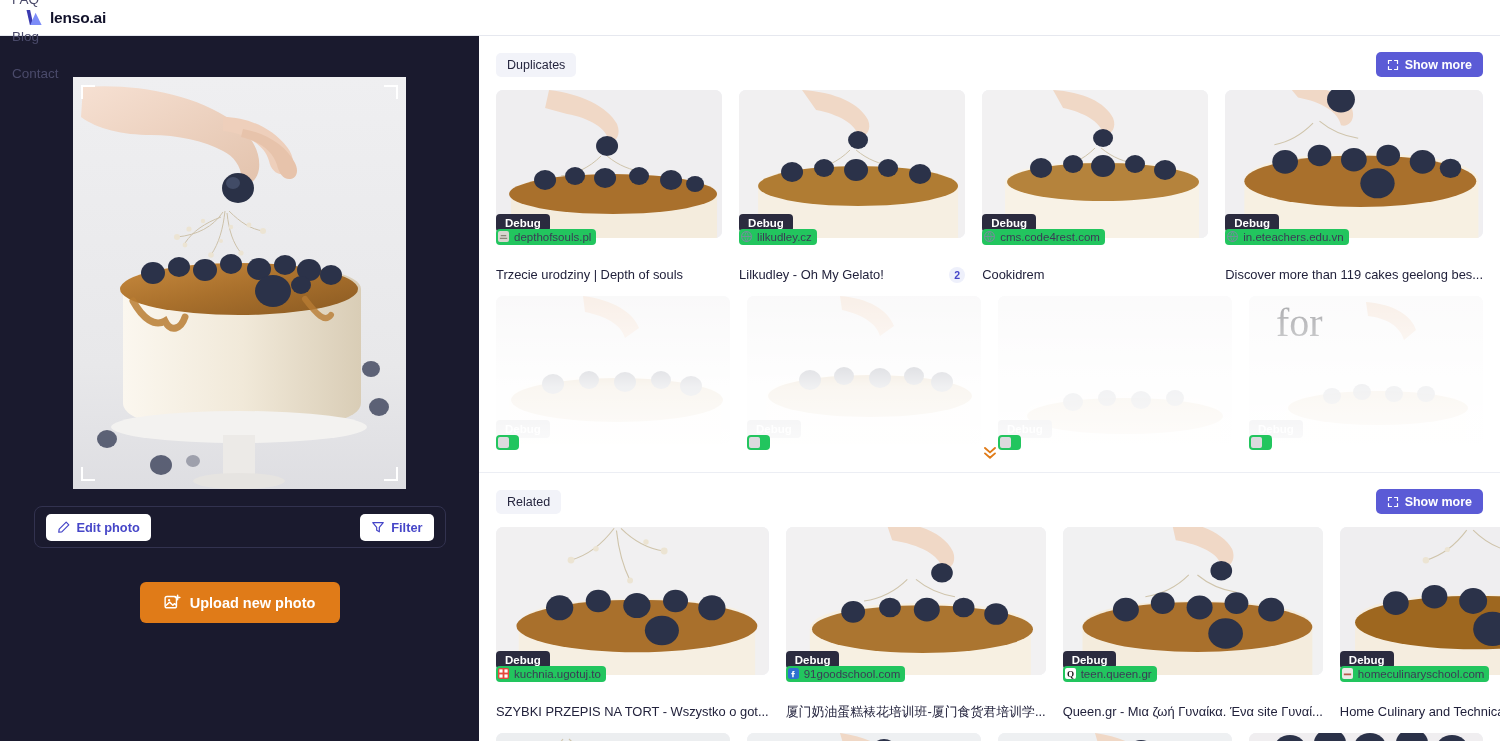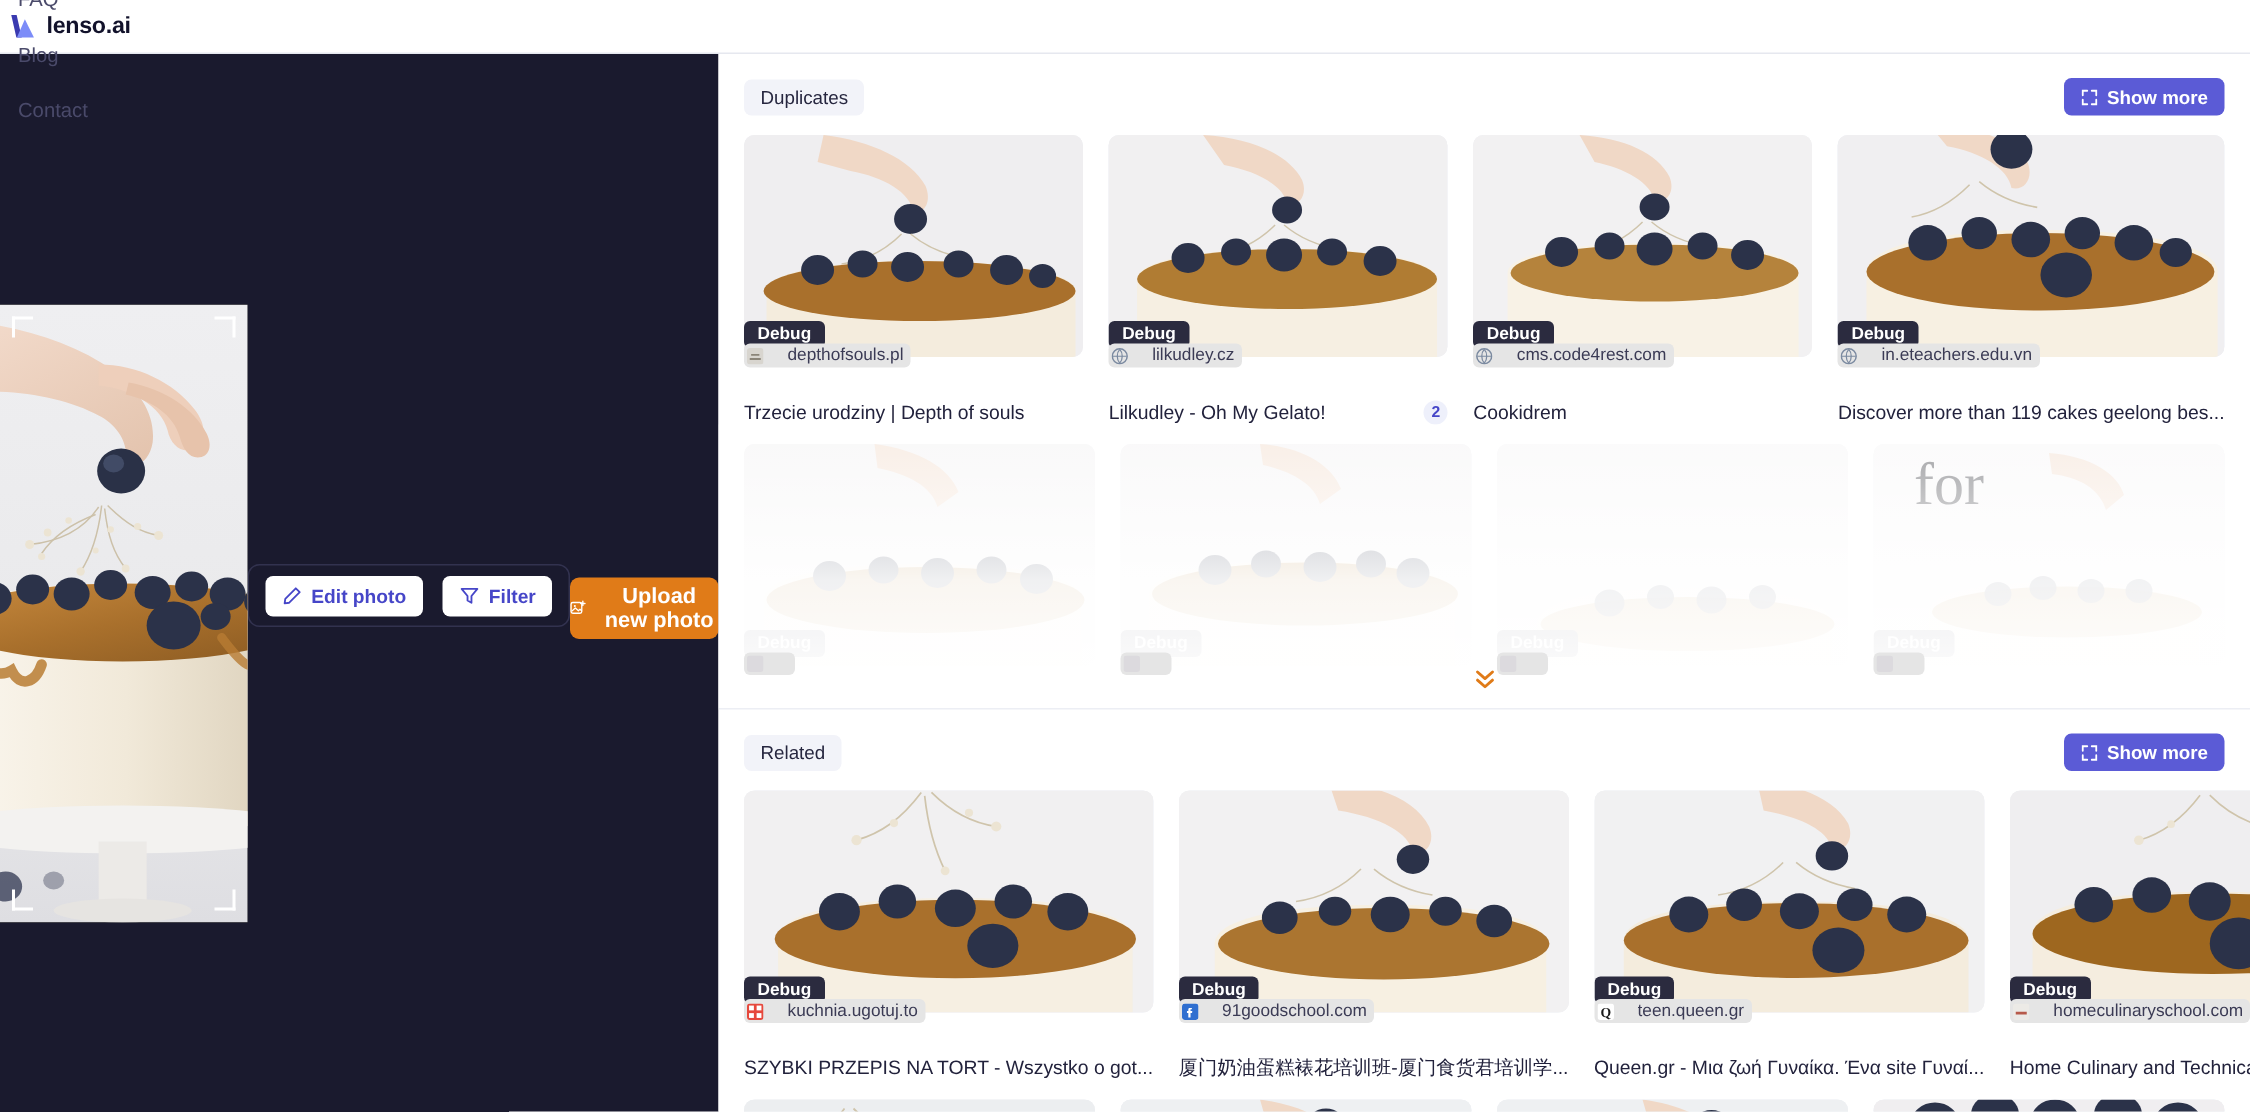--- a/index.html
+++ b/index.html
@@ -12,21 +12,21 @@
 
   
   .header {
     position: absolute; top: 0; left: 0;
     width: 1500px; height: 36px;
     background: #ffffff;
     border-bottom: 1px solid #e6e8ef;
     display: flex; align-items: center;
     z-index: 40;
   }
-  .brand { display: flex; align-items: center; gap: 7px; padding-left: 5px; }
+  .brand { display: flex; align-items: center; gap: 7px; padding-left: 24px; }
   .brand-mark { width: 19px; height: 17px; display: block; }
   .brand-text { font-size: 15.5px; font-weight: 700; color: #12122b; letter-spacing: -0.2px; }
 
   .nav {
     position: absolute; left: 12px; right: 0;
     display: flex; justify-content: center; gap: 22px; flex-direction: column;
   }
   .nav a {
     font-size: 13.5px; color: #4a4a6a; text-decoration: none; font-weight: 400;
   }
@@ -57,21 +57,21 @@
     background: #5b5bd6; color: #fff;
     font-size: 12.5px; font-weight: 700; cursor: pointer;
     font-family: "Liberation Sans", sans-serif;
   }
 
   
   .sidebar {
     position: absolute; top: 36px; left: 0;
     width: 479px; height: 705px;
     background: #1a1a2e;
-    display: flex; flex-direction: row; align-items: center;
+    display: flex; flex-direction: column; align-items: center;
   }
   .photo-frame {
     position: relative;
     margin-top: 41px;
     width: 333px; height: 412px;
     background: #000;
   }
   .photo-img { width: 100%; height: 100%; display: block; }
   .crop-c { position: absolute; width: 14px; height: 14px; border-color: #fff; }
   .crop-tl { top: 8px; left: 8px; border-top: 2px solid #fff; border-left: 2px solid #fff; }
@@ -139,23 +139,23 @@
     background: #eceef3;
   }
   .card-img { width: 100%; height: 100%; display: block; }
   .debug-badge {
     position: absolute; left: 0px; bottom: 6px;
     background: #2b2b3f; color: #fff;
     font-size: 11.5px; font-weight: 700;
     padding: 3px 9px; border-radius: 4px;
   }
   .card-domain {
-    display: flex; align-items: center; gap: 16px;
+    display: flex; align-items: flex-start; gap: 5px;
     margin-top: -9px; position: relative; z-index: 3;
-    background: #e5e5e5; border-radius: 4px;
+    background: #22c55e; border-radius: 4px;
     padding: 2px 5px 2px 2px; width: fit-content; max-width: 100%;
   }
   .favicon { width: 11px; height: 11px; flex: 0 0 11px; border-radius: 2px; display: block; }
   .domain-text {
     font-size: 11.5px; color: #3b3b55; white-space: nowrap;
     overflow: hidden; text-overflow: ellipsis;
   }
   .card-title-row { display: flex; align-items: center; gap: 6px; margin-top: 22px; }
   .card-title {
     font-size: 12.9px; color: #22223c; line-height: 1.25;

